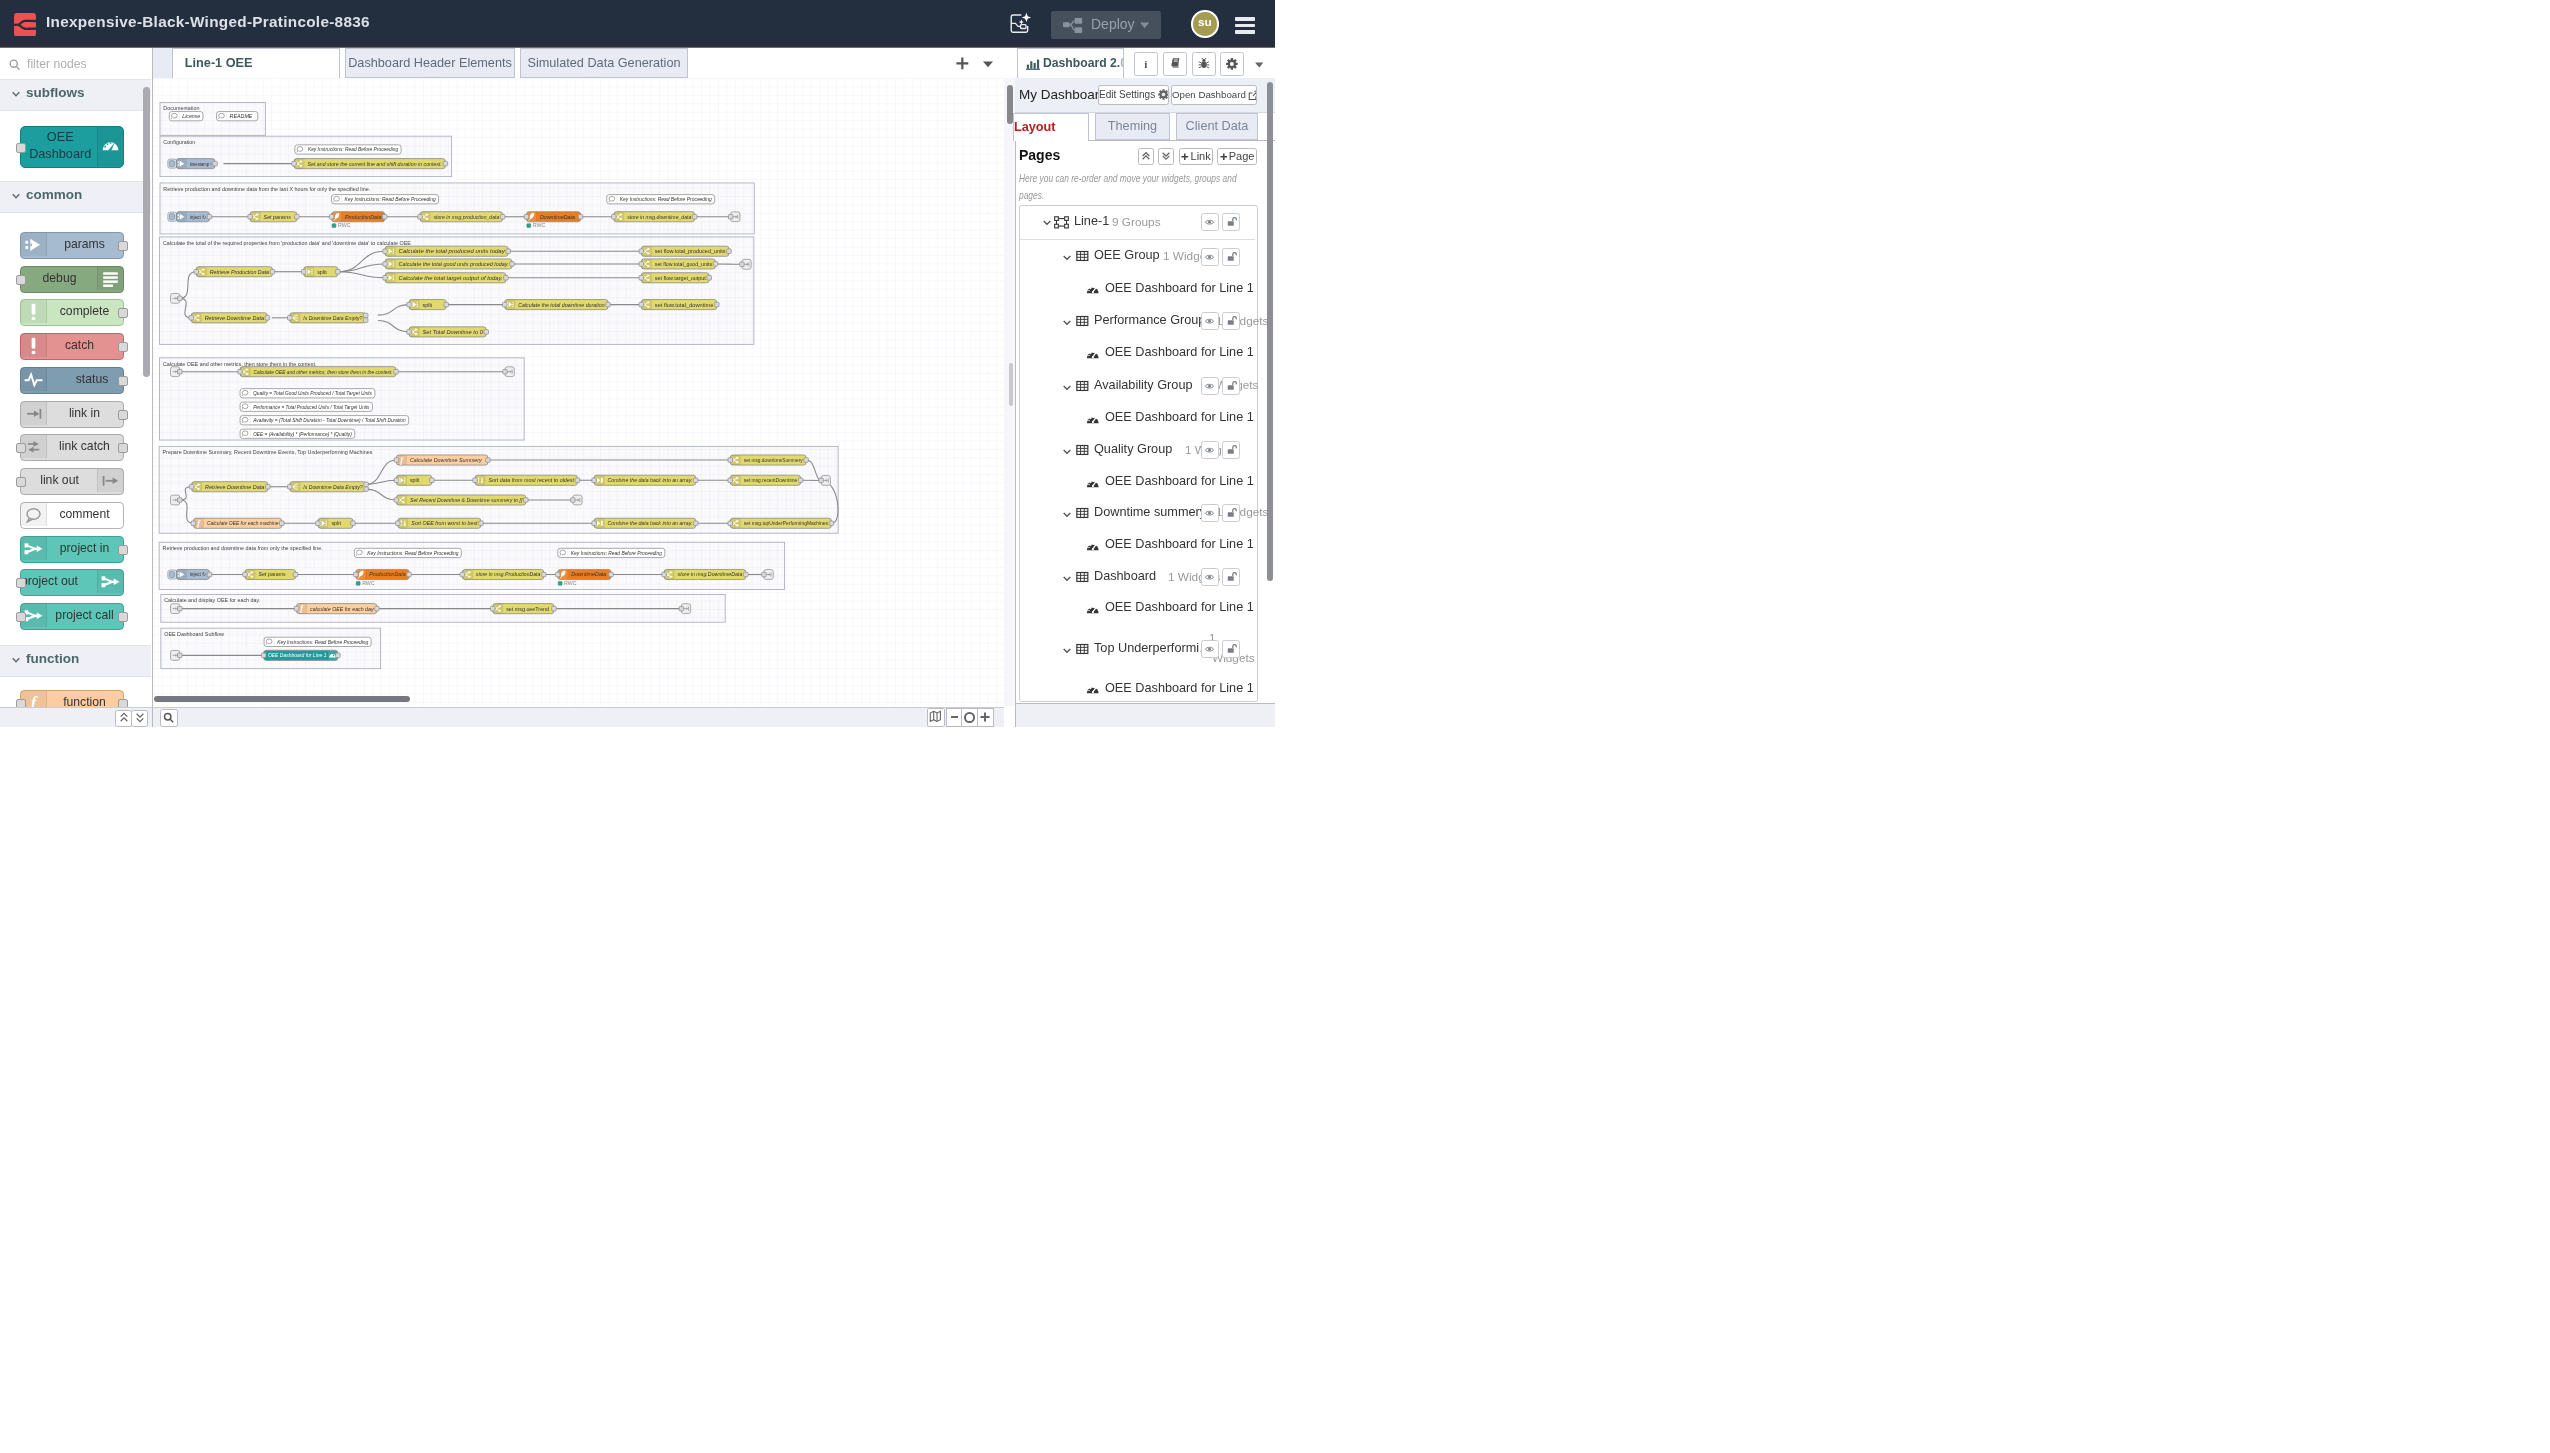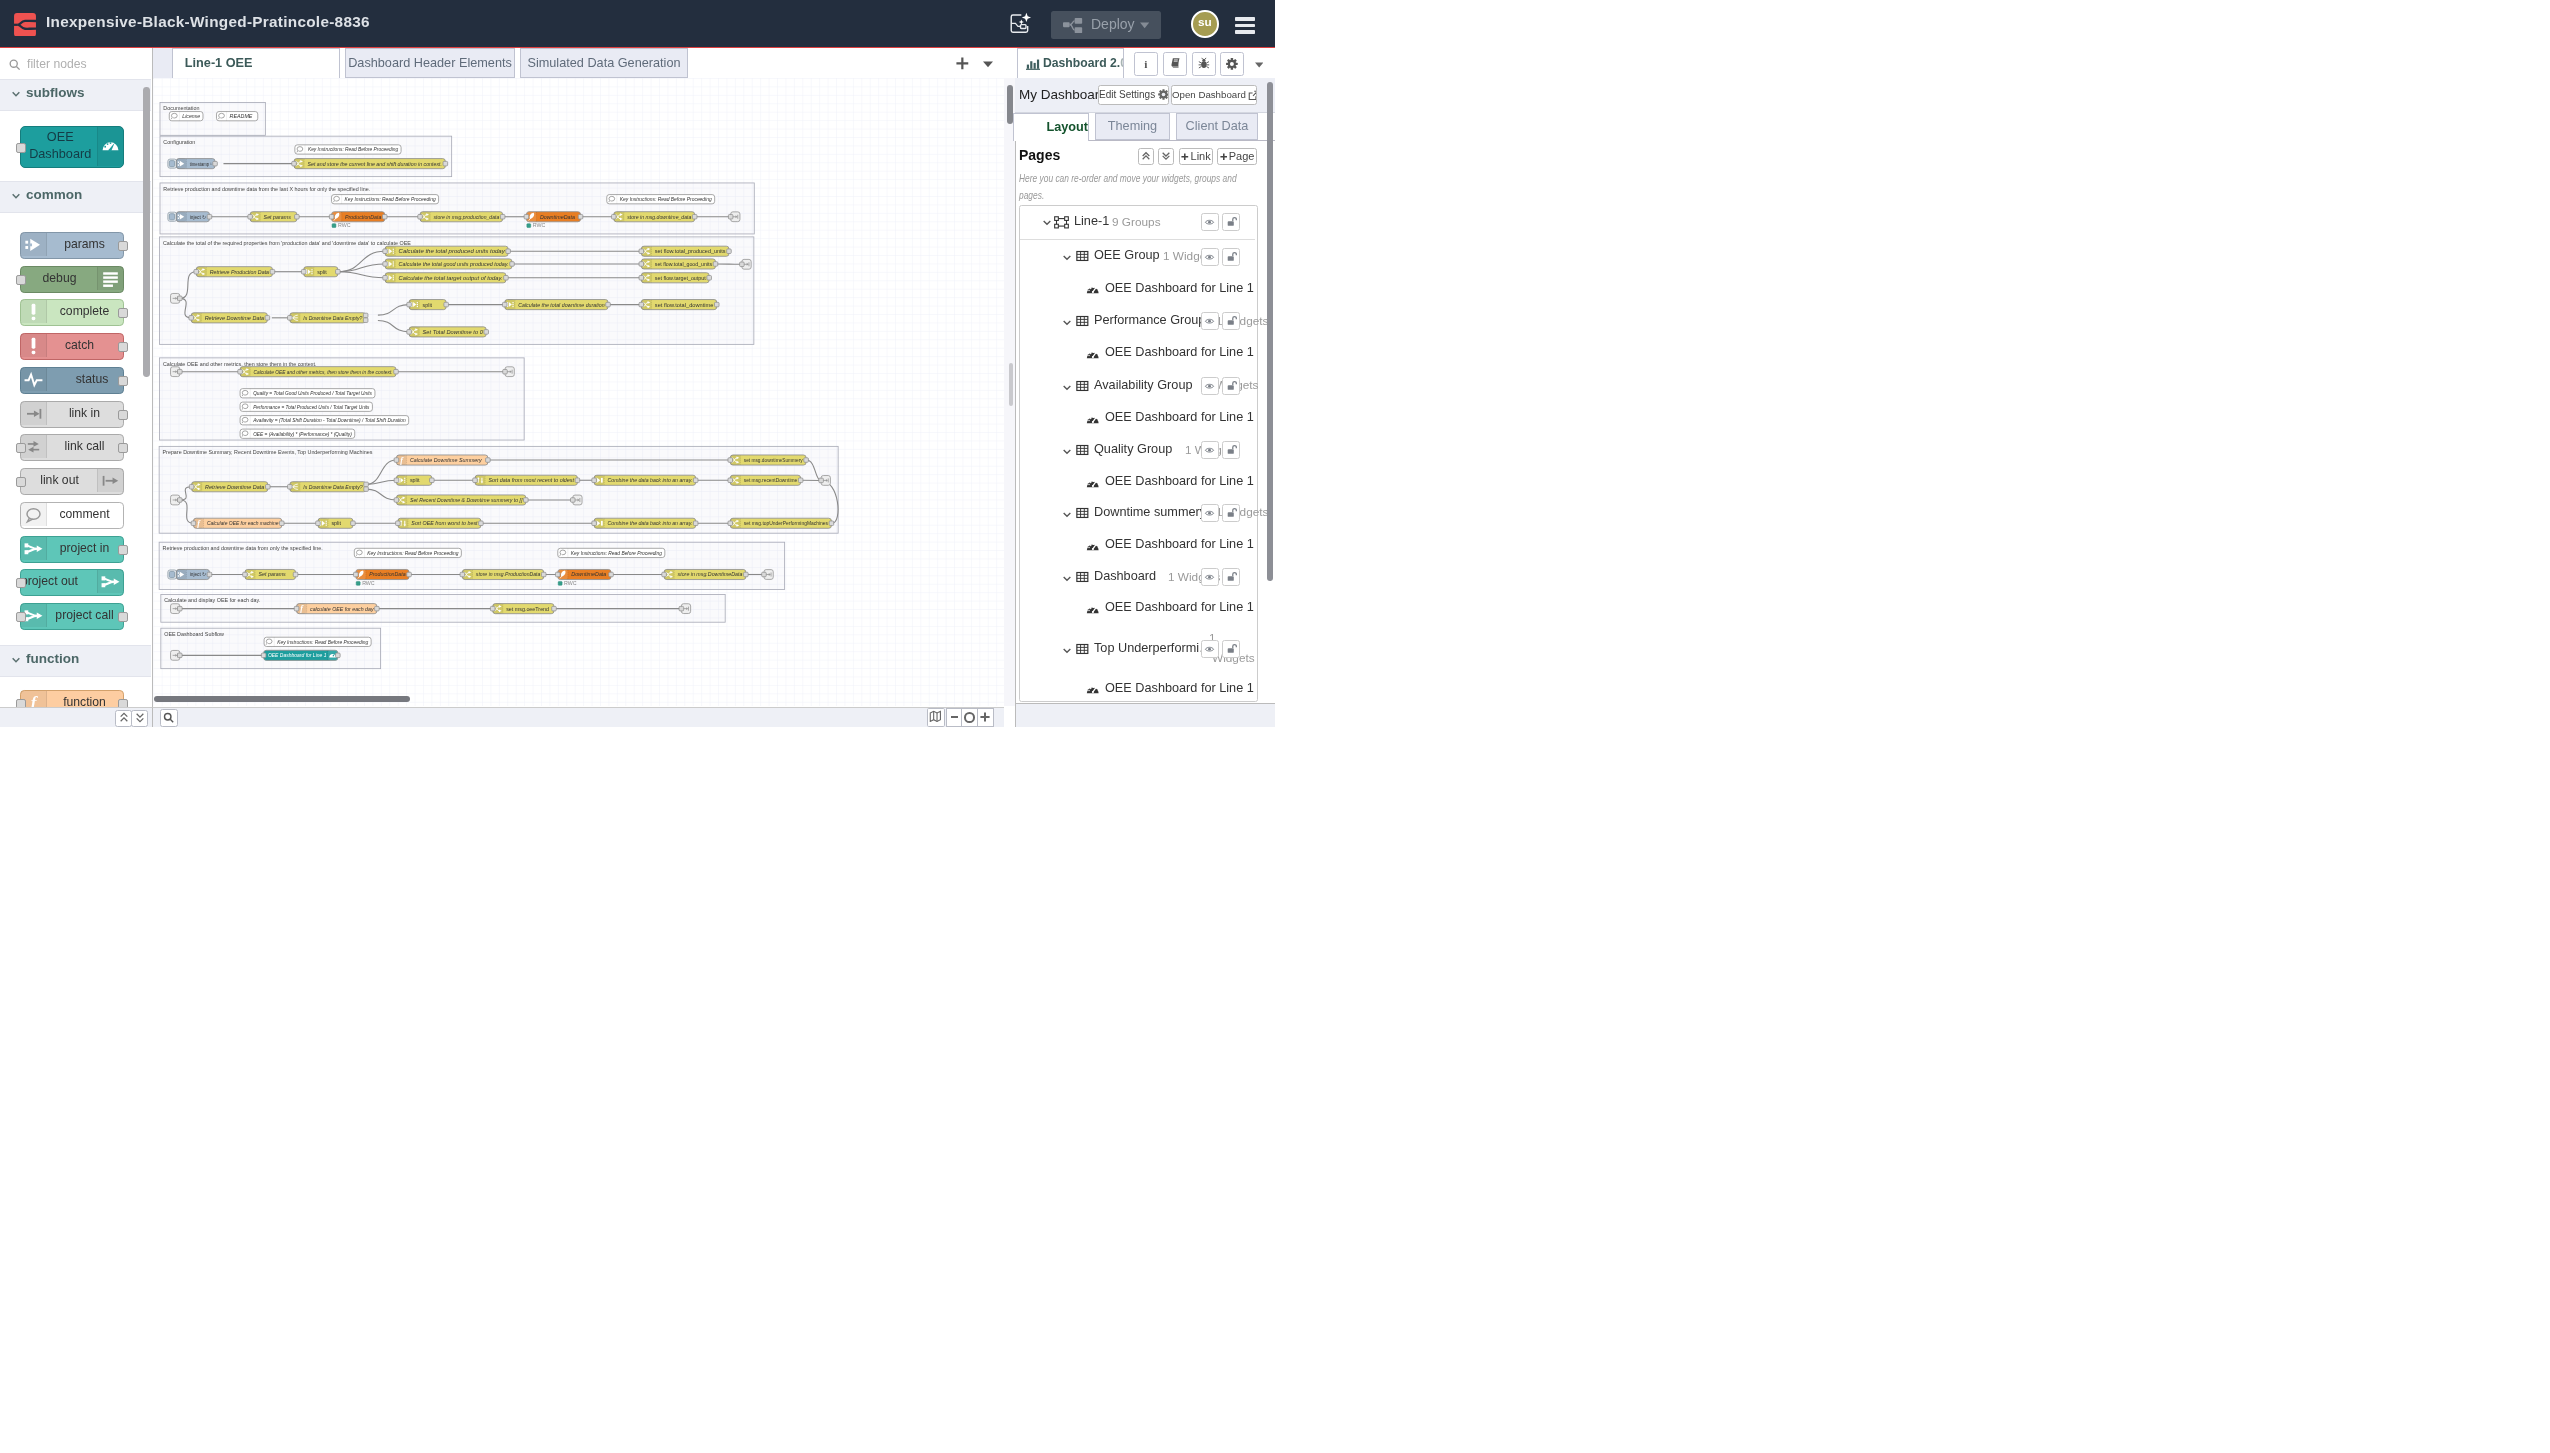--- a/index.html
+++ b/index.html
@@ -139,21 +139,21 @@
     </div>
     <div style="position:absolute;left:20px;top:434px;width:102px;height:24.5px;background:#ddd;border:0.8px solid #aaa;border-radius:4.2px">
       <div style="position:absolute;top:0;width:25px;height:23px;background:rgba(0,0,0,0.05);left:0;border-right:0.8px solid rgba(0,0,0,0.08)"><svg width="25" height="23.6" viewBox="0 0 30 29">
           <g stroke="#888" stroke-width="2" fill="#888">
             <path d="M8,11 H16" fill="none"></path>
             <path d="M15,7.5 l6.5,3.5 -6.5,3.5 z" stroke="none"></path>
             <path d="M22,18 H14" fill="none"></path>
             <path d="M15,14.5 l-6.5,3.5 6.5,3.5 z" stroke="none"></path>
           </g>
         </svg></div>
-      <div style="position:absolute;left:0;top:0;width:102px;height:23px;padding-left:25px;text-align:center;line-height:23px;font-size:12.2px;color:#333;box-sizing:border-box">link call</div>
+      <div style="position:absolute;left:0;top:0;width:102px;height:23px;padding-left:25px;text-align:center;line-height:23px;font-size:12.2px;color:#333;box-sizing:border-box">link catch</div>
       <div style="position:absolute;top:8px;left:-5px;width:8.4px;height:7.6px;background:#d9d9d9;border:0.8px solid #999;border-radius:2.1px"></div>
       <div style="position:absolute;top:8px;right:-5px;width:8.4px;height:7.6px;background:#d9d9d9;border:0.8px solid #999;border-radius:2.1px"></div>
     </div>
     <div style="position:absolute;left:20px;top:468px;width:102px;height:24.5px;background:#ddd;border:0.8px solid #aaa;border-radius:4.2px">
       <div style="position:absolute;top:0;width:25px;height:23px;background:rgba(0,0,0,0.05);right:0;border-left:0.8px solid rgba(0,0,0,0.08)"><svg width="25" height="23.6" viewBox="0 0 30 29">
           <g stroke="#888" stroke-width="2.2" fill="#888">
             <path d="M9,14.5 H19" fill="none"></path>
             <path d="M17.5,10.5 l7,4 -7,4 z" stroke="none"></path>
             <path d="M6.5,8.5 V20.5"></path>
           </g>
@@ -1306,21 +1306,21 @@
         </g>
       </svg></div>
     <div style="position:absolute;left:1171px;top:85px;width:86px;height:20px;background:#fff;border:0.8px solid #bbb;border-radius:2.5px;font-size:9.7px;color:#444;text-align:center;line-height:18.6px;box-sizing:border-box;white-space:nowrap;overflow:hidden">Open Dashboard <svg width="10" height="10" viewBox="0 0 12 12" style="vertical-align:-1.7px">
         <g fill="none" stroke="#555" stroke-width="1.3">
           <path d="M9.5,7.5 V11.5 H1.5 V3.5 H5.5"></path>
           <path d="M7.5,1.5 H11.5 V5.5"></path>
           <path d="M11,2 L6,7"></path>
         </g>
       </svg></div>
     <div style="position:absolute;left:1015px;top:113px;width:261px;height:27px;background:#fff;border-bottom:0.8px solid #b9b9c5"></div>
-    <div style="position:absolute;left:1013px;top:113px;width:76px;height:28px;background:#fff;border:0.8px solid #c0c3d1;border-bottom:none;font-size:12.7px;color:#14532d;font-weight:bold;text-align:right;line-height:26px;box-sizing:border-box">Layout</div>
+    <div style="position:absolute;left:1013px;top:113px;width:76px;height:28px;background:#fff;border:0.8px solid #c0c3d1;border-bottom:none;font-size:12.7px;color:#b91c1c;font-weight:bold;text-align:left;line-height:26px;box-sizing:border-box">Layout</div>
     <div style="position:absolute;left:1095px;top:113px;width:75px;height:27px;background:#e9ebf4;border:0.8px solid #c0c3d1;font-size:12.7px;color:#7b8697;text-align:center;line-height:25px;box-sizing:border-box">Theming</div>
     <div style="position:absolute;left:1176px;top:113px;width:82px;height:27px;background:#e9ebf4;border:0.8px solid #c0c3d1;font-size:12.7px;color:#7b8697;text-align:center;line-height:25px;box-sizing:border-box">Client Data</div>
     <div style="position:absolute;left:1019px;top:147px;white-space:nowrap;font-size:14px;font-weight:bold;color:#111">Pages</div>
     <div style="position:absolute;left:1138px;top:148px;width:16px;height:17px;background:#fff;border:0.8px solid #bbb;border-radius:2.5px;box-sizing:border-box;text-align:center"><svg width="10" height="11.8" viewBox="0 0 12 14" style="margin-top:0.8px">
         <g fill="none" stroke="#666" stroke-width="1.5">
           <path d="M2,7.2 L6,3.2 L10,7.2"></path>
           <path d="M2,11 L6,7 L10,11"></path>
         </g>
       </svg></div>
     <div style="position:absolute;left:1158px;top:148px;width:16px;height:17px;background:#fff;border:0.8px solid #bbb;border-radius:2.5px;box-sizing:border-box;text-align:center"><svg width="10" height="11.8" viewBox="0 0 12 14" style="margin-top:0.8px">

